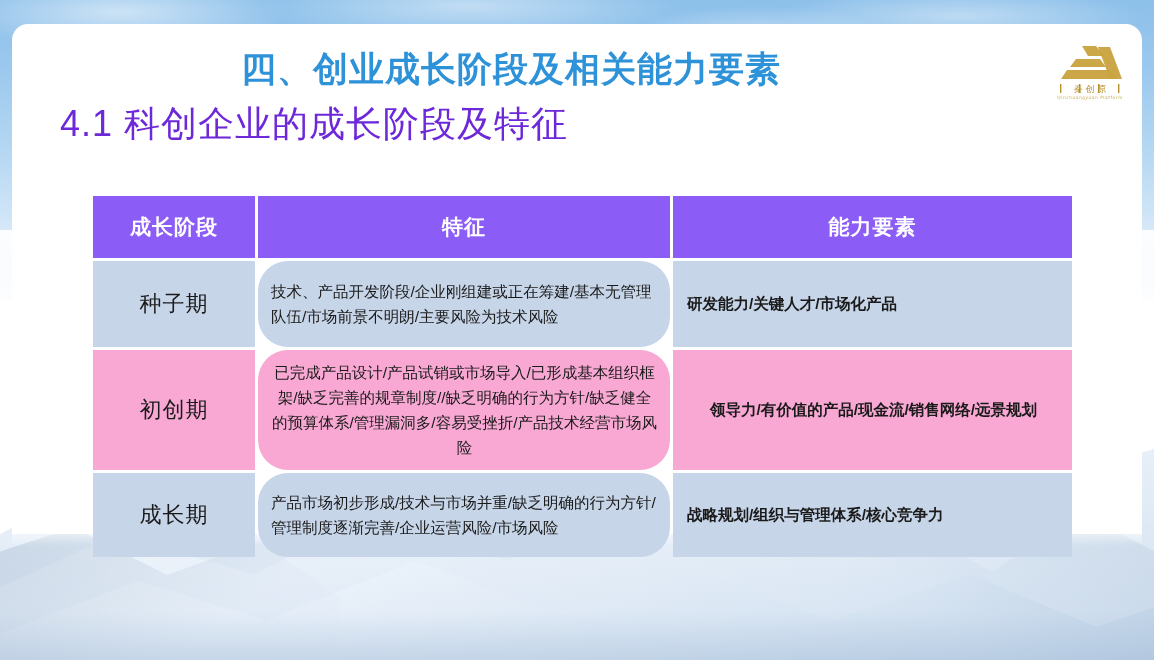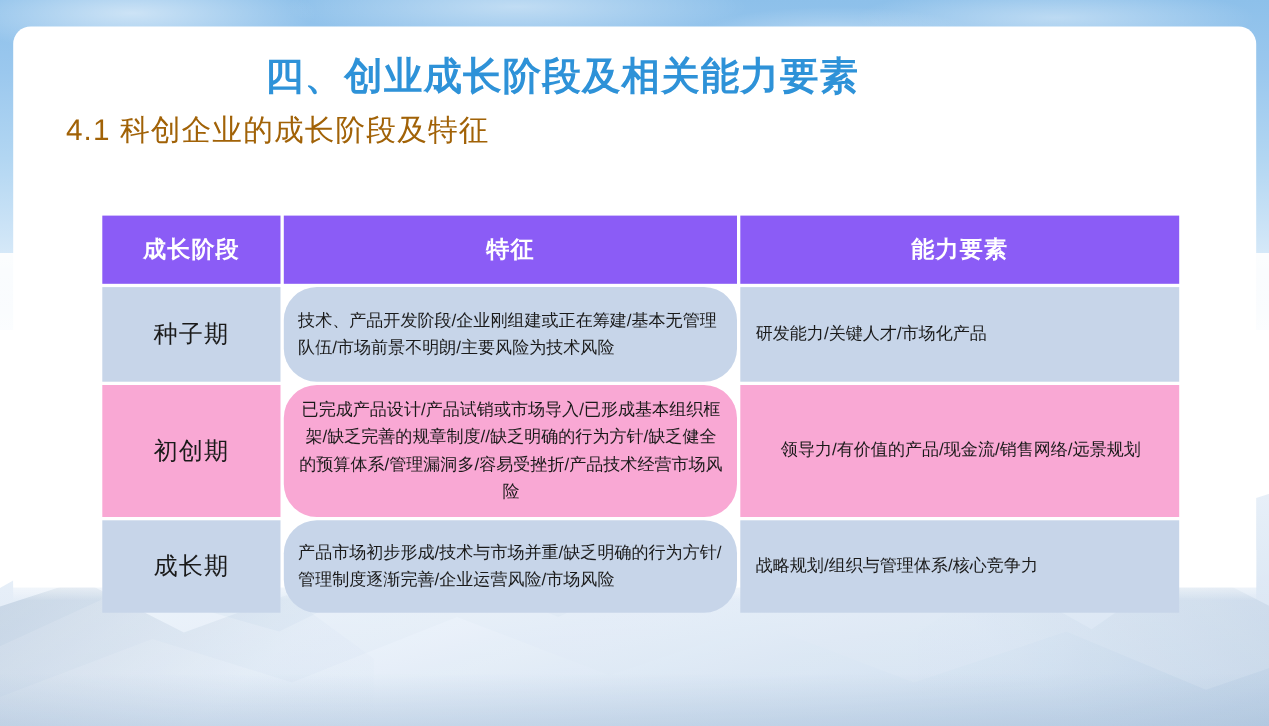--- a/index.html
+++ b/index.html
@@ -146,22 +146,22 @@
     font-weight: bold;
     color: #2e92d8;
     letter-spacing: 1px;
     text-shadow: 0 1px 0 rgba(255,255,255,.9);
     white-space: nowrap;
   }
   .title-sub {
     position: absolute;
     left: 60px;
     top: 100px;
-    font-size: 27px;
-    color: #a16207;
+    font-size: 36px;
+    color: #6d28d9;
     letter-spacing: 1px;
     white-space: nowrap;
   }
 
   
   .logo {
     position: absolute;
     right: 16px;
     top: 42px;
     width: 86px;
@@ -213,20 +213,21 @@
     line-height: 1.62;
     padding: 10px 12px 10px 13px !important;
     text-align: left;
     border-radius: 30px;
   }
   .cell-cap {
     font-size: 15.5px;
     line-height: 1.6;
     padding: 10px 12px 10px 14px !important;
     text-align: left;
+    font-weight: bold;
   }
 
   .r1 td { height: 86px; }
   .r2 td { height: 103px; }
   .r3 td { height: 84px; }
 </style>
 </head>
 <body>
 
 <div class="slide">
@@ -243,20 +244,38 @@
     <div class="mtn-band"></div>
   </div>
   <div class="bg-haze"></div>
 
   <div class="card"></div>
   <div class="card-fade"></div>
 
   <div class="title-main">四、创业成长阶段及相关能力要素</div>
   <div class="title-sub">4.1  科创企业的成长阶段及特征</div>
 
+  <div class="logo">
+    <svg width="86" height="58" viewBox="0 0 86 58">
+      <g fill="#c9a23e">
+        <path d="M30 4 L44 4 L52 14 L36 14 Z" opacity="0.95"></path>
+        <path d="M24 17 L48 17 L54 25 L18 25 Z" opacity="0.95"></path>
+        <path d="M15 28 L58 28 L64 37 L9 37 Z" opacity="0.95"></path>
+        <path d="M46 5 L58 5 L70 37 L58 37 Z" opacity="0.95"></path>
+      </g>
+      <g fill="#b8912f" font-family="'DejaVu Sans', sans-serif" font-size="8">
+        <rect x="8" y="42" width="1.4" height="9"></rect>
+        <rect x="27" y="42" width="1.4" height="9"></rect>
+        <rect x="46" y="42" width="1.4" height="9"></rect>
+        <rect x="66" y="42" width="1.4" height="9"></rect>
+      </g>
+      <text x="38" y="50" text-anchor="middle" fill="#b8912f" font-family="'DejaVu Sans', sans-serif" font-size="9">秦  创  原</text>
+      <text x="38" y="57" text-anchor="middle" fill="#cdab55" font-family="'DejaVu Sans', sans-serif" font-size="4.4" letter-spacing="0.5">Qinchuangyuan Platform</text>
+    </svg>
+  </div>
 
   <table class="tbl">
     <colgroup>
       <col class="col-stage">
         <col class="col-feat">
         <col class="col-cap">
     </colgroup>
     <thead>
       <tr>
         <th>成长阶段</th>

